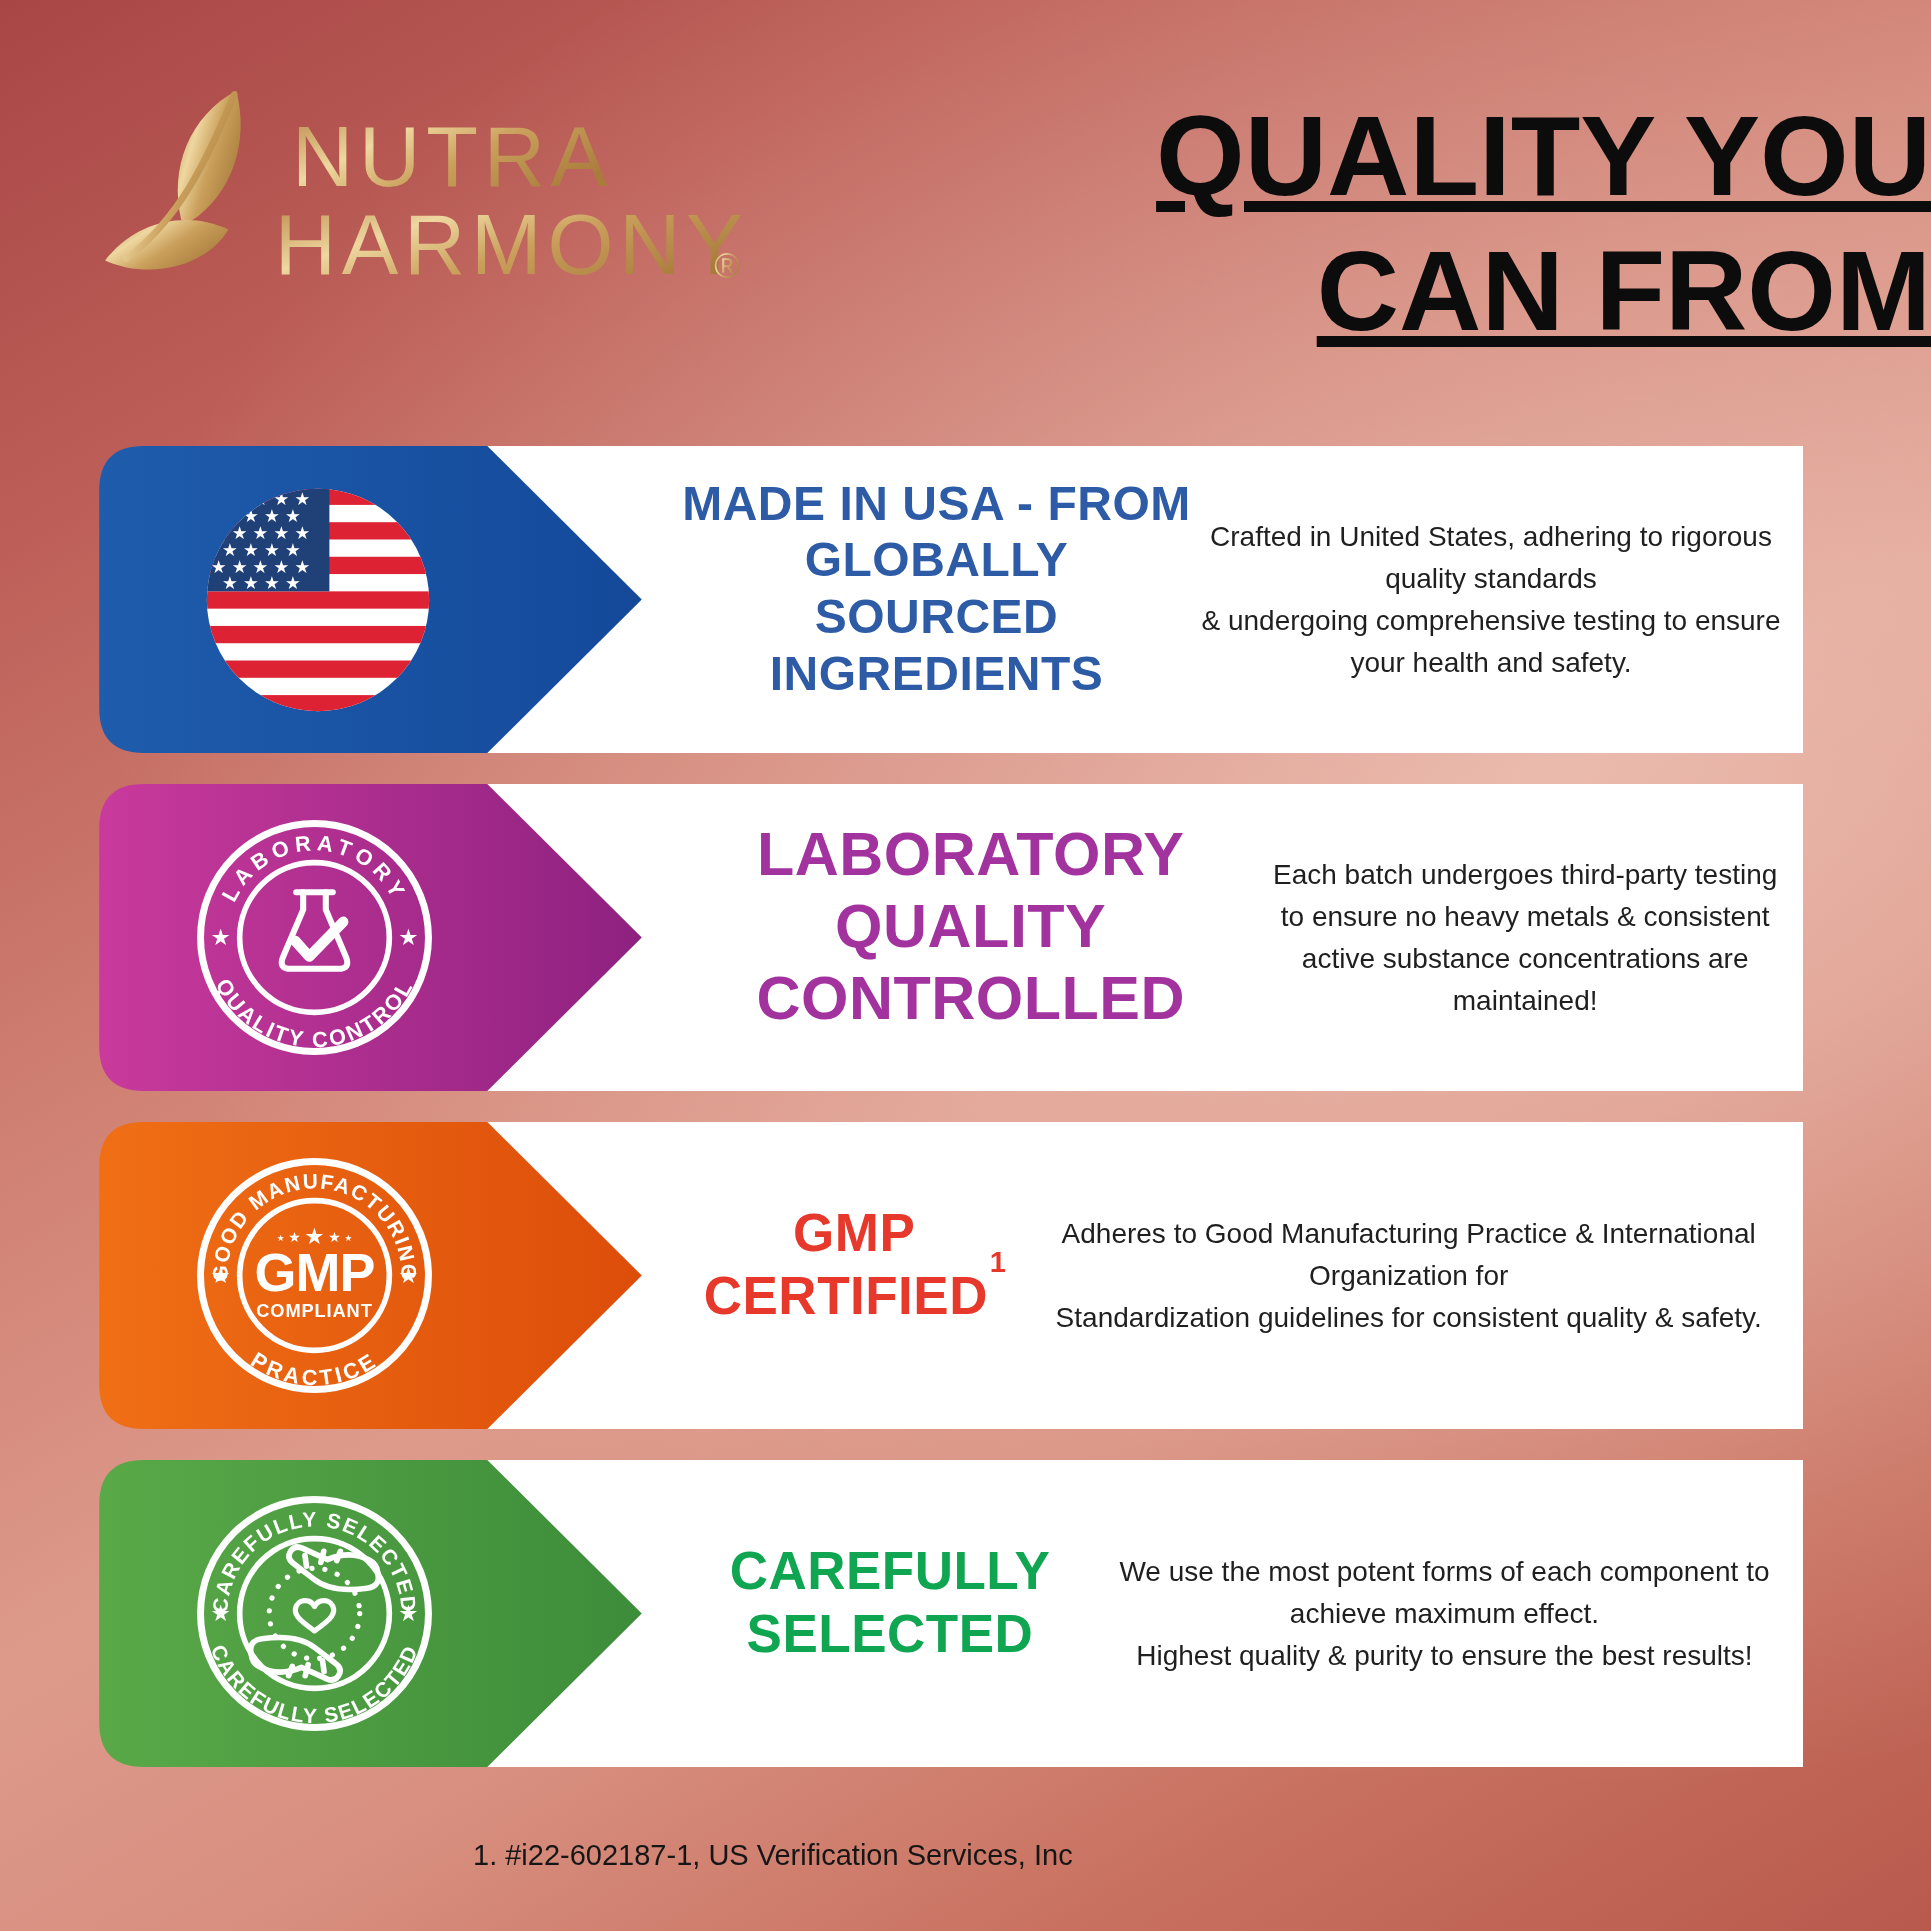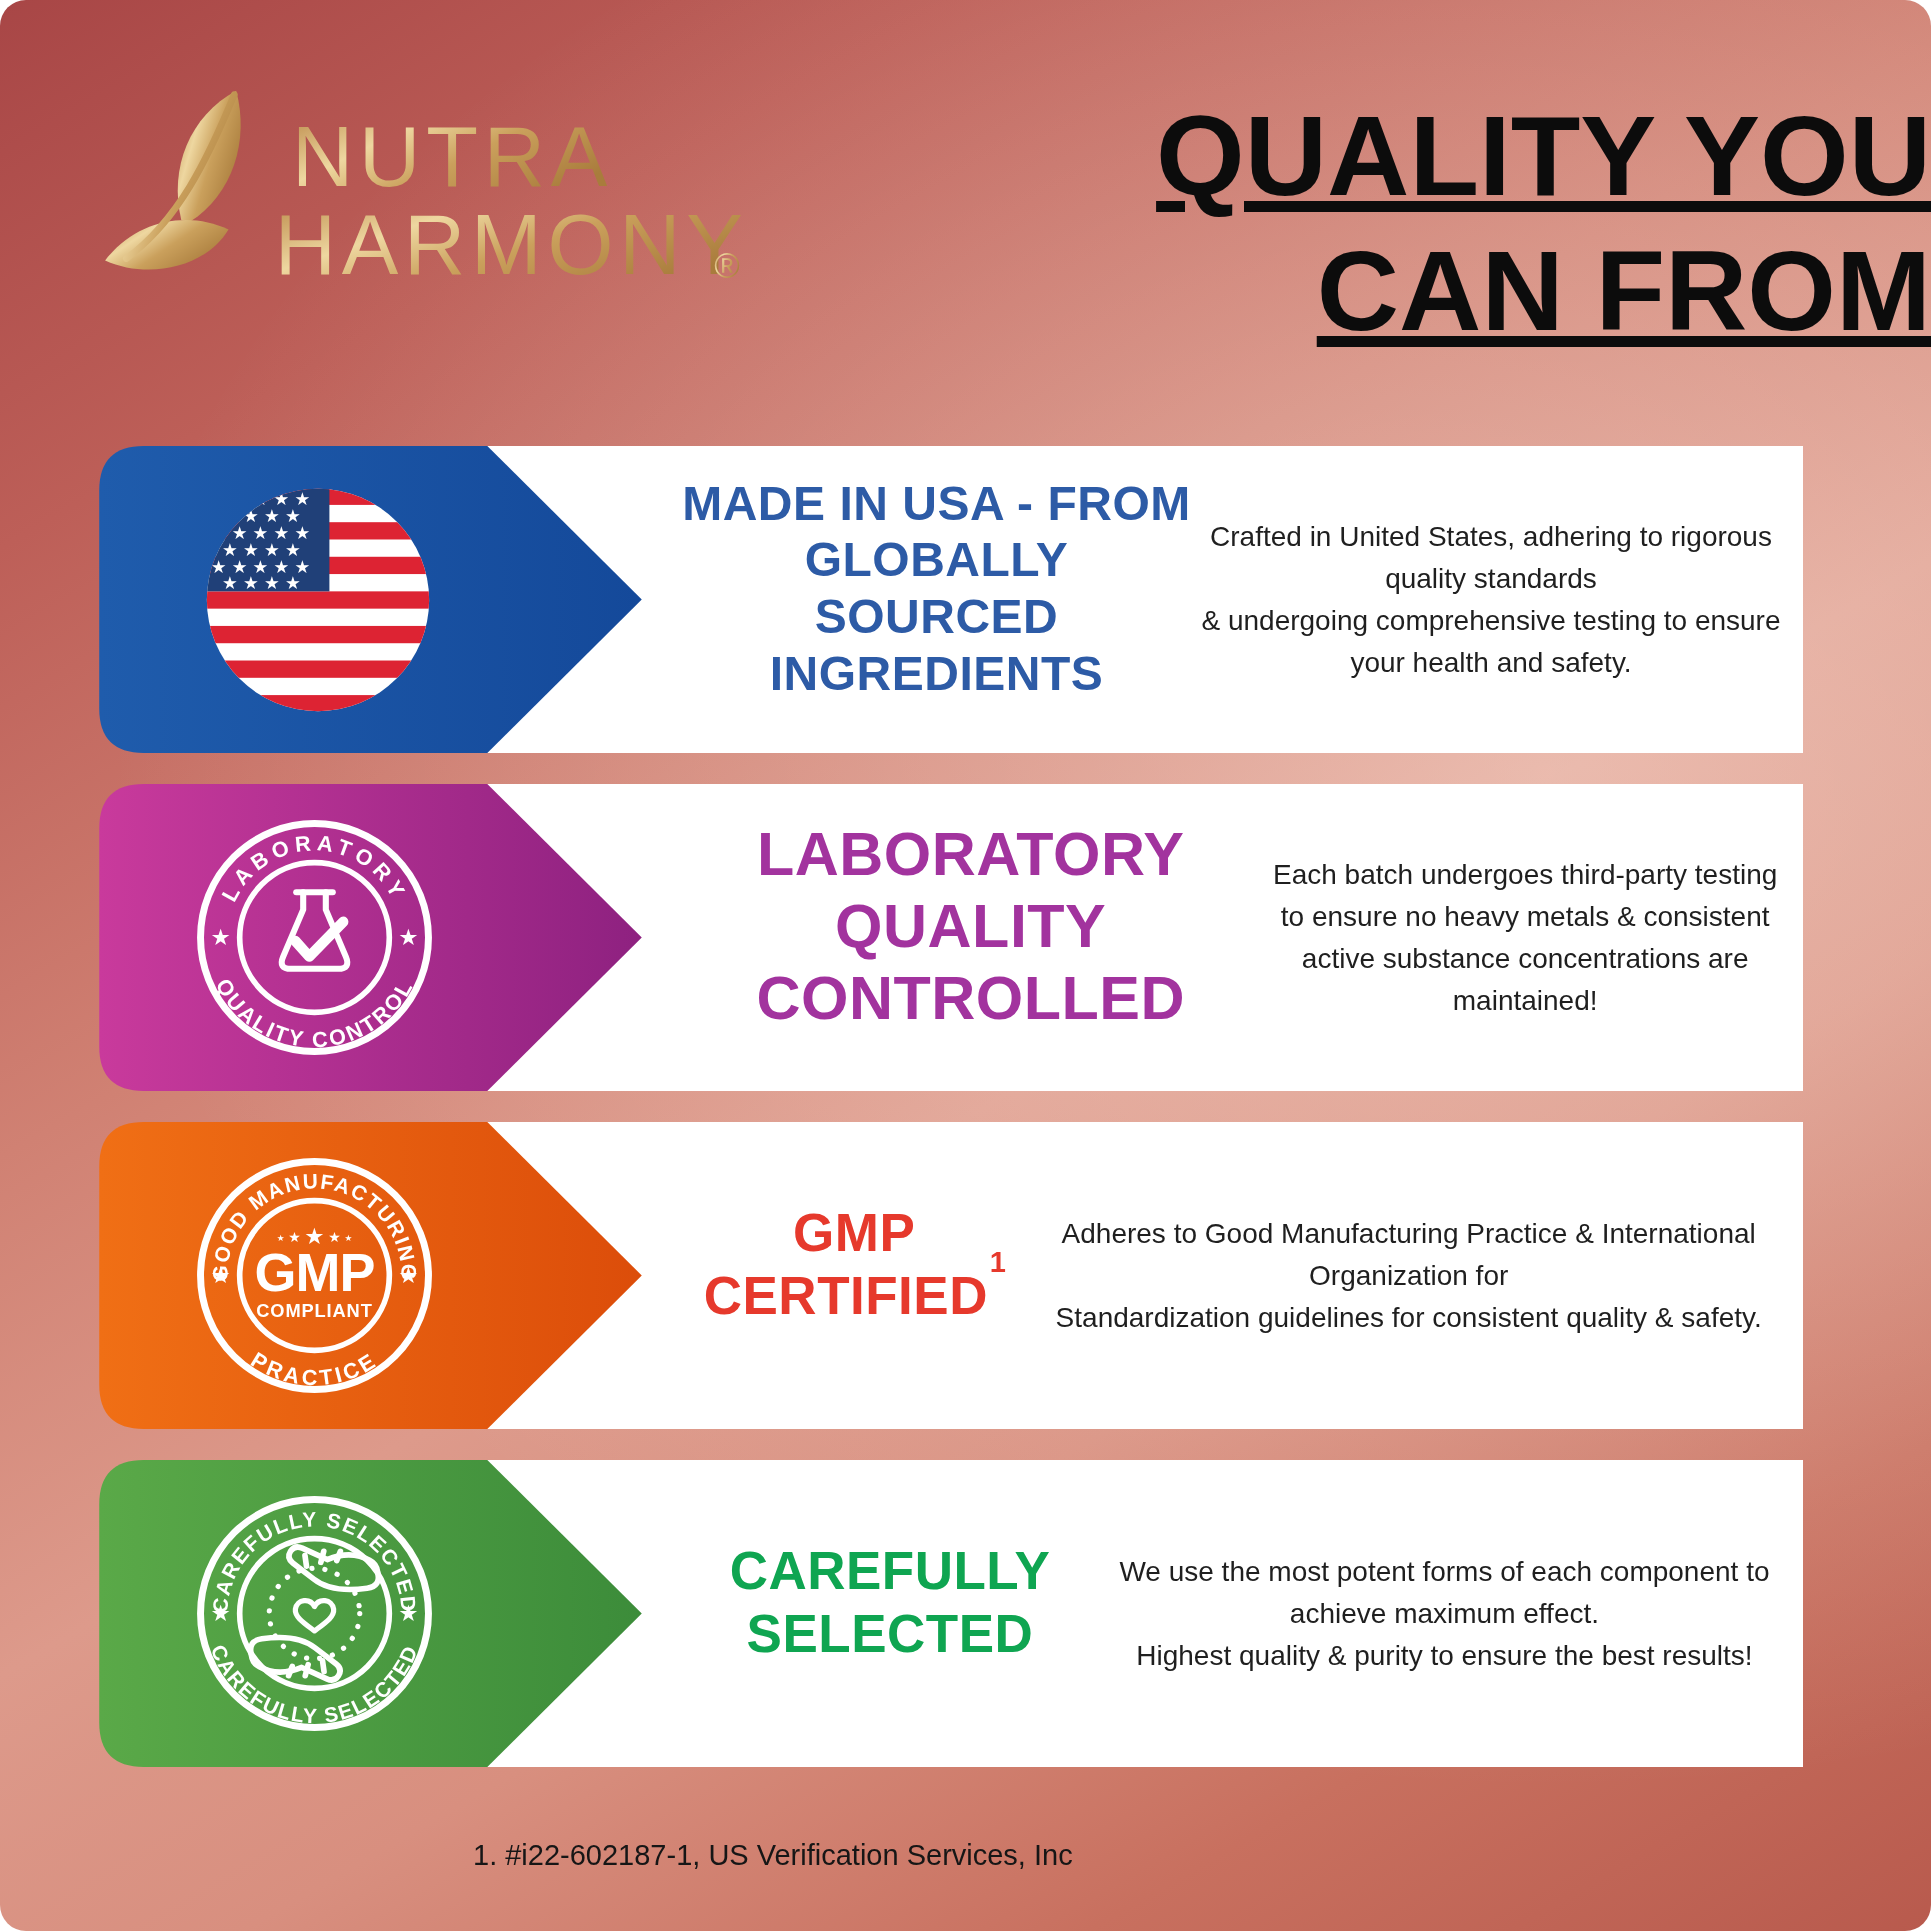--- a/index.html
+++ b/index.html
@@ -5,21 +5,21 @@
   html,body{margin:0;padding:0;}
   body{width:1931px;height:1931px;font-family:"Liberation Sans", sans-serif;}
   .page{position:relative;width:1931px;height:1931px;overflow:hidden;
     background:
       radial-gradient(120% 85% at 80% 40%, rgba(255,235,225,0.38), rgba(255,255,255,0) 62%),
       linear-gradient(150deg,#a84646 0%, #bd5f58 18%, #d08173 38%, #dd9a8b 55%, #d88f7f 68%, #c87右 0%, #c8705f 84%, #b85a4d 100%);
   }
   
   .page{background:
       radial-gradient(120% 85% at 80% 40%, rgba(255,236,226,0.40), rgba(255,255,255,0) 62%),
-      linear-gradient(150deg,#a84646 0%, #bd5f58 18%, #d08173 38%, #dd9a8b 55%, #d88f7f 68%, #c8705f 84%, #b85a4d 100%); border-radius: 26px;}
+      linear-gradient(150deg,#a84646 0%, #bd5f58 18%, #d08173 38%, #dd9a8b 55%, #d88f7f 68%, #c8705f 84%, #b85a4d 100%);}
 
   .logo-svg{position:absolute;left:89px;top:85px;width:676px;height:212px;}
 
   .title{position:absolute;left:473px;right:0;top:89px;text-align:right;
     font-size:114px;line-height:1.18;font-weight:900;color:#0c0c0c;letter-spacing:0;text-decoration:underline;}
 
   .row{position:absolute;left:99px;width:1704px;height:307px;}
   .row-white{position:absolute;left:384px;right:0;top:0;bottom:0;background:#ffffff;}
   .row-shape{position:absolute;left:0;top:0;width:543px;height:307px;}
   .badge{position:absolute;}

